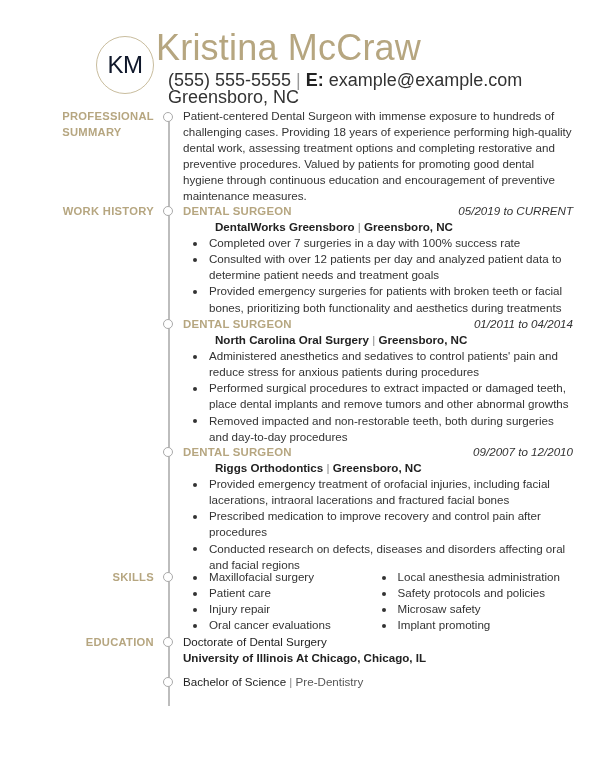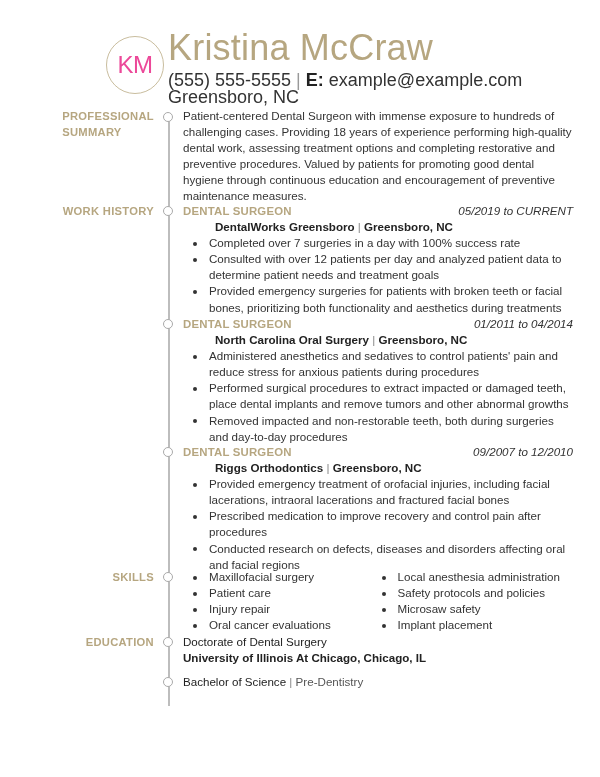--- a/index.html
+++ b/index.html
@@ -4,27 +4,27 @@
   <style>
     html, body { margin: 0; padding: 0; background: #ffffff; }
     body {
       width: 600px; height: 777px; position: relative; overflow: hidden;
       font-family: "Liberation Sans", sans-serif; color: #2b2b2b;
     }
     .page { position: absolute; left: 0; top: 0; width: 600px; height: 777px; }
 
     
     .monogram {
-      position: absolute; left: 106px; top: 36px; width: 58px; height: 58px;
+      position: absolute; left: 96px; top: 36px; width: 58px; height: 58px;
       border: 1px solid #c9bd9e; border-radius: 50%; box-sizing: border-box;
       display: flex; align-items: center; justify-content: center;
-      font-size: 24px; color: #ec4899; letter-spacing: -0.5px;
+      font-size: 24px; color: #0f172a; letter-spacing: -0.5px;
     }
     .name {
-      position: absolute; left: 168px; top: 28px; font-size: 36px; line-height: 40px;
+      position: absolute; left: 156px; top: 28px; font-size: 36px; line-height: 40px;
       color: #b6a680; font-weight: normal; letter-spacing: 0.2px; white-space: nowrap;
     }
     .contact {
       position: absolute; left: 168px; top: 72px; font-size: 18px; line-height: 17px; color: #333;
     }
     .contact .sep { color: #999; }
     .contact b { color: #222; }
 
     
     .tl-line {
@@ -159,21 +159,21 @@
     <ul class="bullets">
       <li>Maxillofacial surgery</li>
       <li>Patient care</li>
       <li>Injury repair</li>
       <li>Oral cancer evaluations</li>
     </ul>
     <ul class="bullets col2">
       <li>Local anesthesia administration</li>
       <li>Safety protocols and policies</li>
       <li>Microsaw safety</li>
-      <li>Implant placement</li>
+      <li>Implant promoting</li>
     </ul>
   </div>
 
   <div class="content edu-item" style="top:634px">
     <div><span class="degree">Doctorate of Dental Surgery</span></div>
     <div class="school">University of Illinois At Chicago, Chicago, IL</div>
   </div>
   <div class="content edu-item" style="top:674px">
     <div>
       <span class="degree">Bachelor of Science</span>

